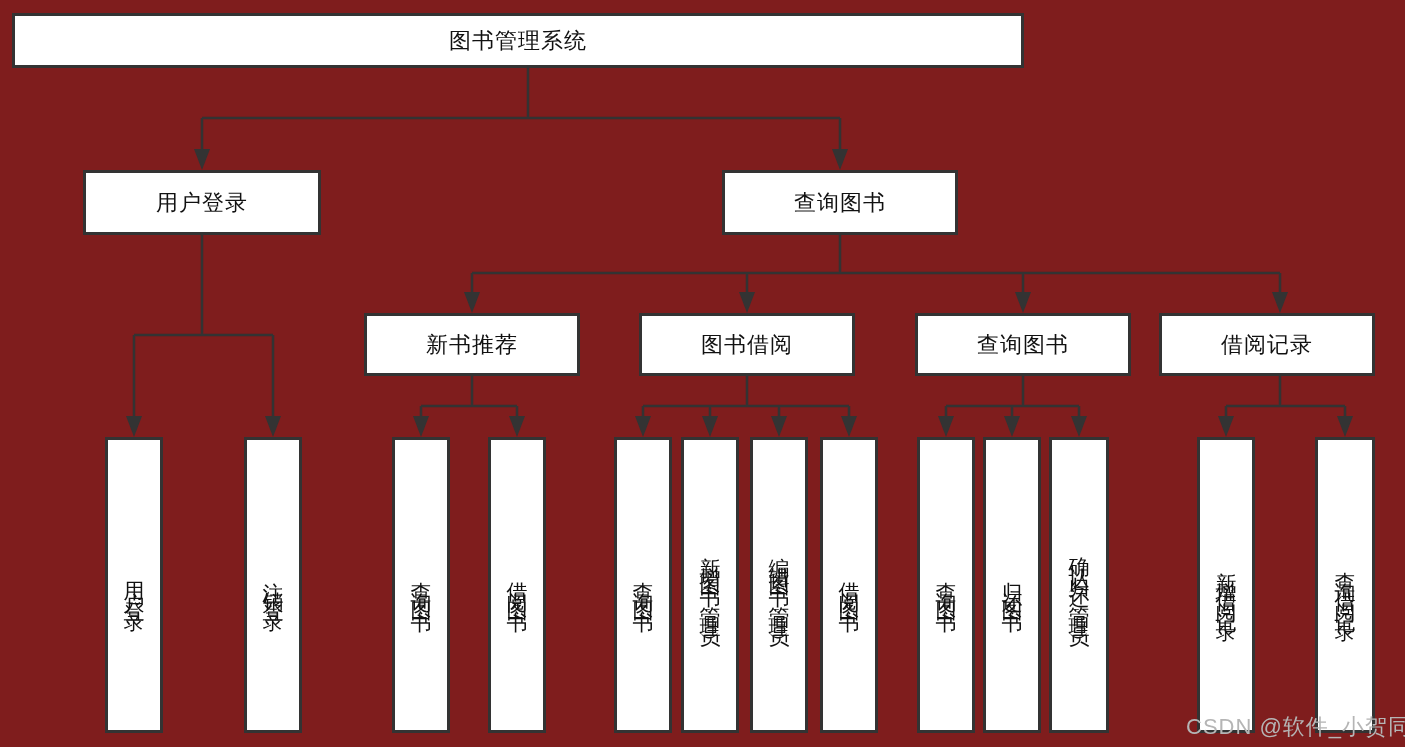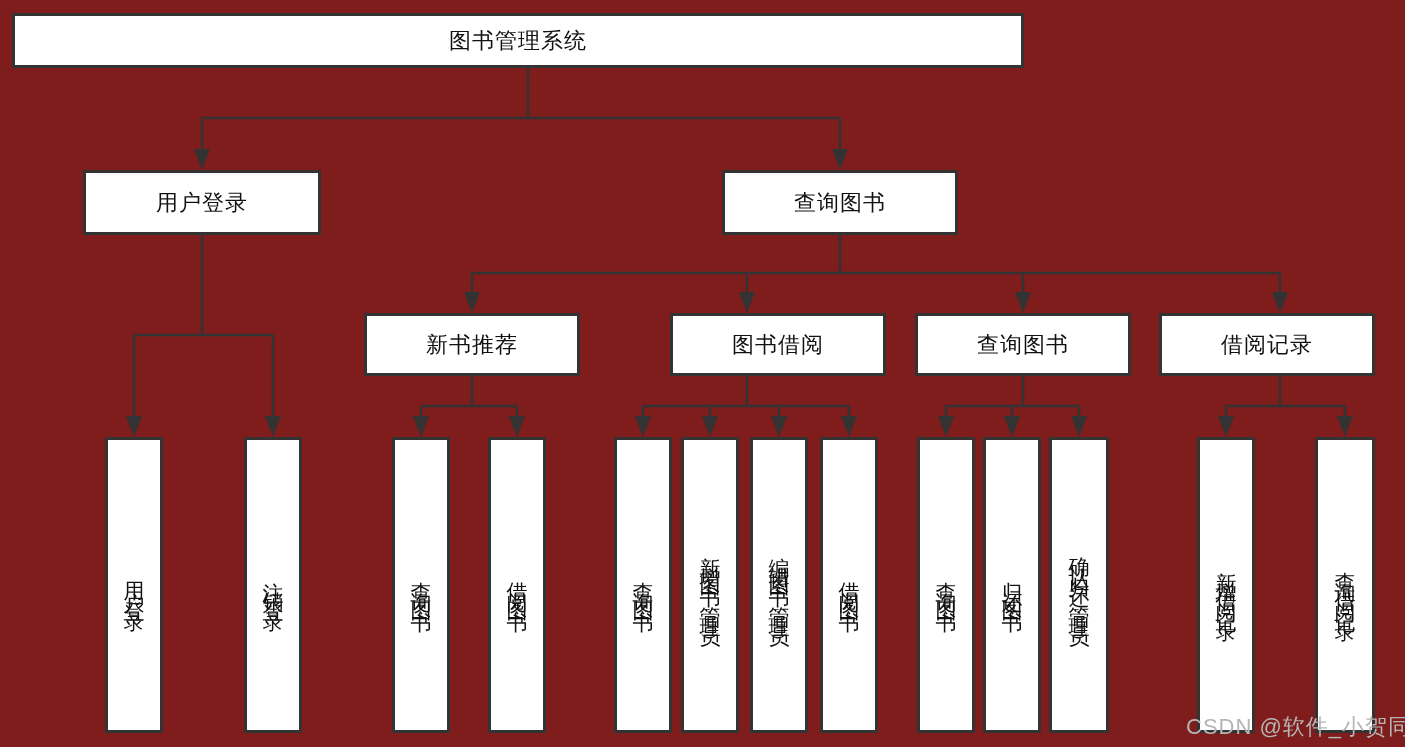--- a/index.html
+++ b/index.html
@@ -90,21 +90,21 @@
       <polygon points="1337,416 1353,416 1345,437"></polygon>
     </g>
   </svg>
 
   <div class="hnode" style="left:12px; top:13px; width:1012px; height:55px;">图书管理系统</div>
 
   <div class="hnode" style="left:83px; top:170px; width:238px; height:65px;">用户登录</div>
   <div class="hnode" style="left:722px; top:170px; width:236px; height:65px;">查询图书</div>
 
   <div class="hnode" style="left:364px; top:313px; width:216px; height:63px;">新书推荐</div>
-  <div class="hnode" style="left:670px; top:313px; width:216px; height:63px;">图书借阅</div>
+  <div class="hnode" style="left:639px; top:313px; width:216px; height:63px;">图书借阅</div>
   <div class="hnode" style="left:915px; top:313px; width:216px; height:63px;">查询图书</div>
   <div class="hnode" style="left:1159px; top:313px; width:216px; height:63px;">借阅记录</div>
 
   <div class="vnode" style="left:105px; top:437px; width:58px; height:296px;">用户登录</div>
   <div class="vnode" style="left:244px; top:437px; width:58px; height:296px;">注销登录</div>
 
   <div class="vnode" style="left:392px; top:437px; width:58px; height:296px;">查询图书</div>
   <div class="vnode" style="left:488px; top:437px; width:58px; height:296px;">借阅图书</div>
 
   <div class="vnode" style="left:614px; top:437px; width:58px; height:296px;">查询图书</div>

